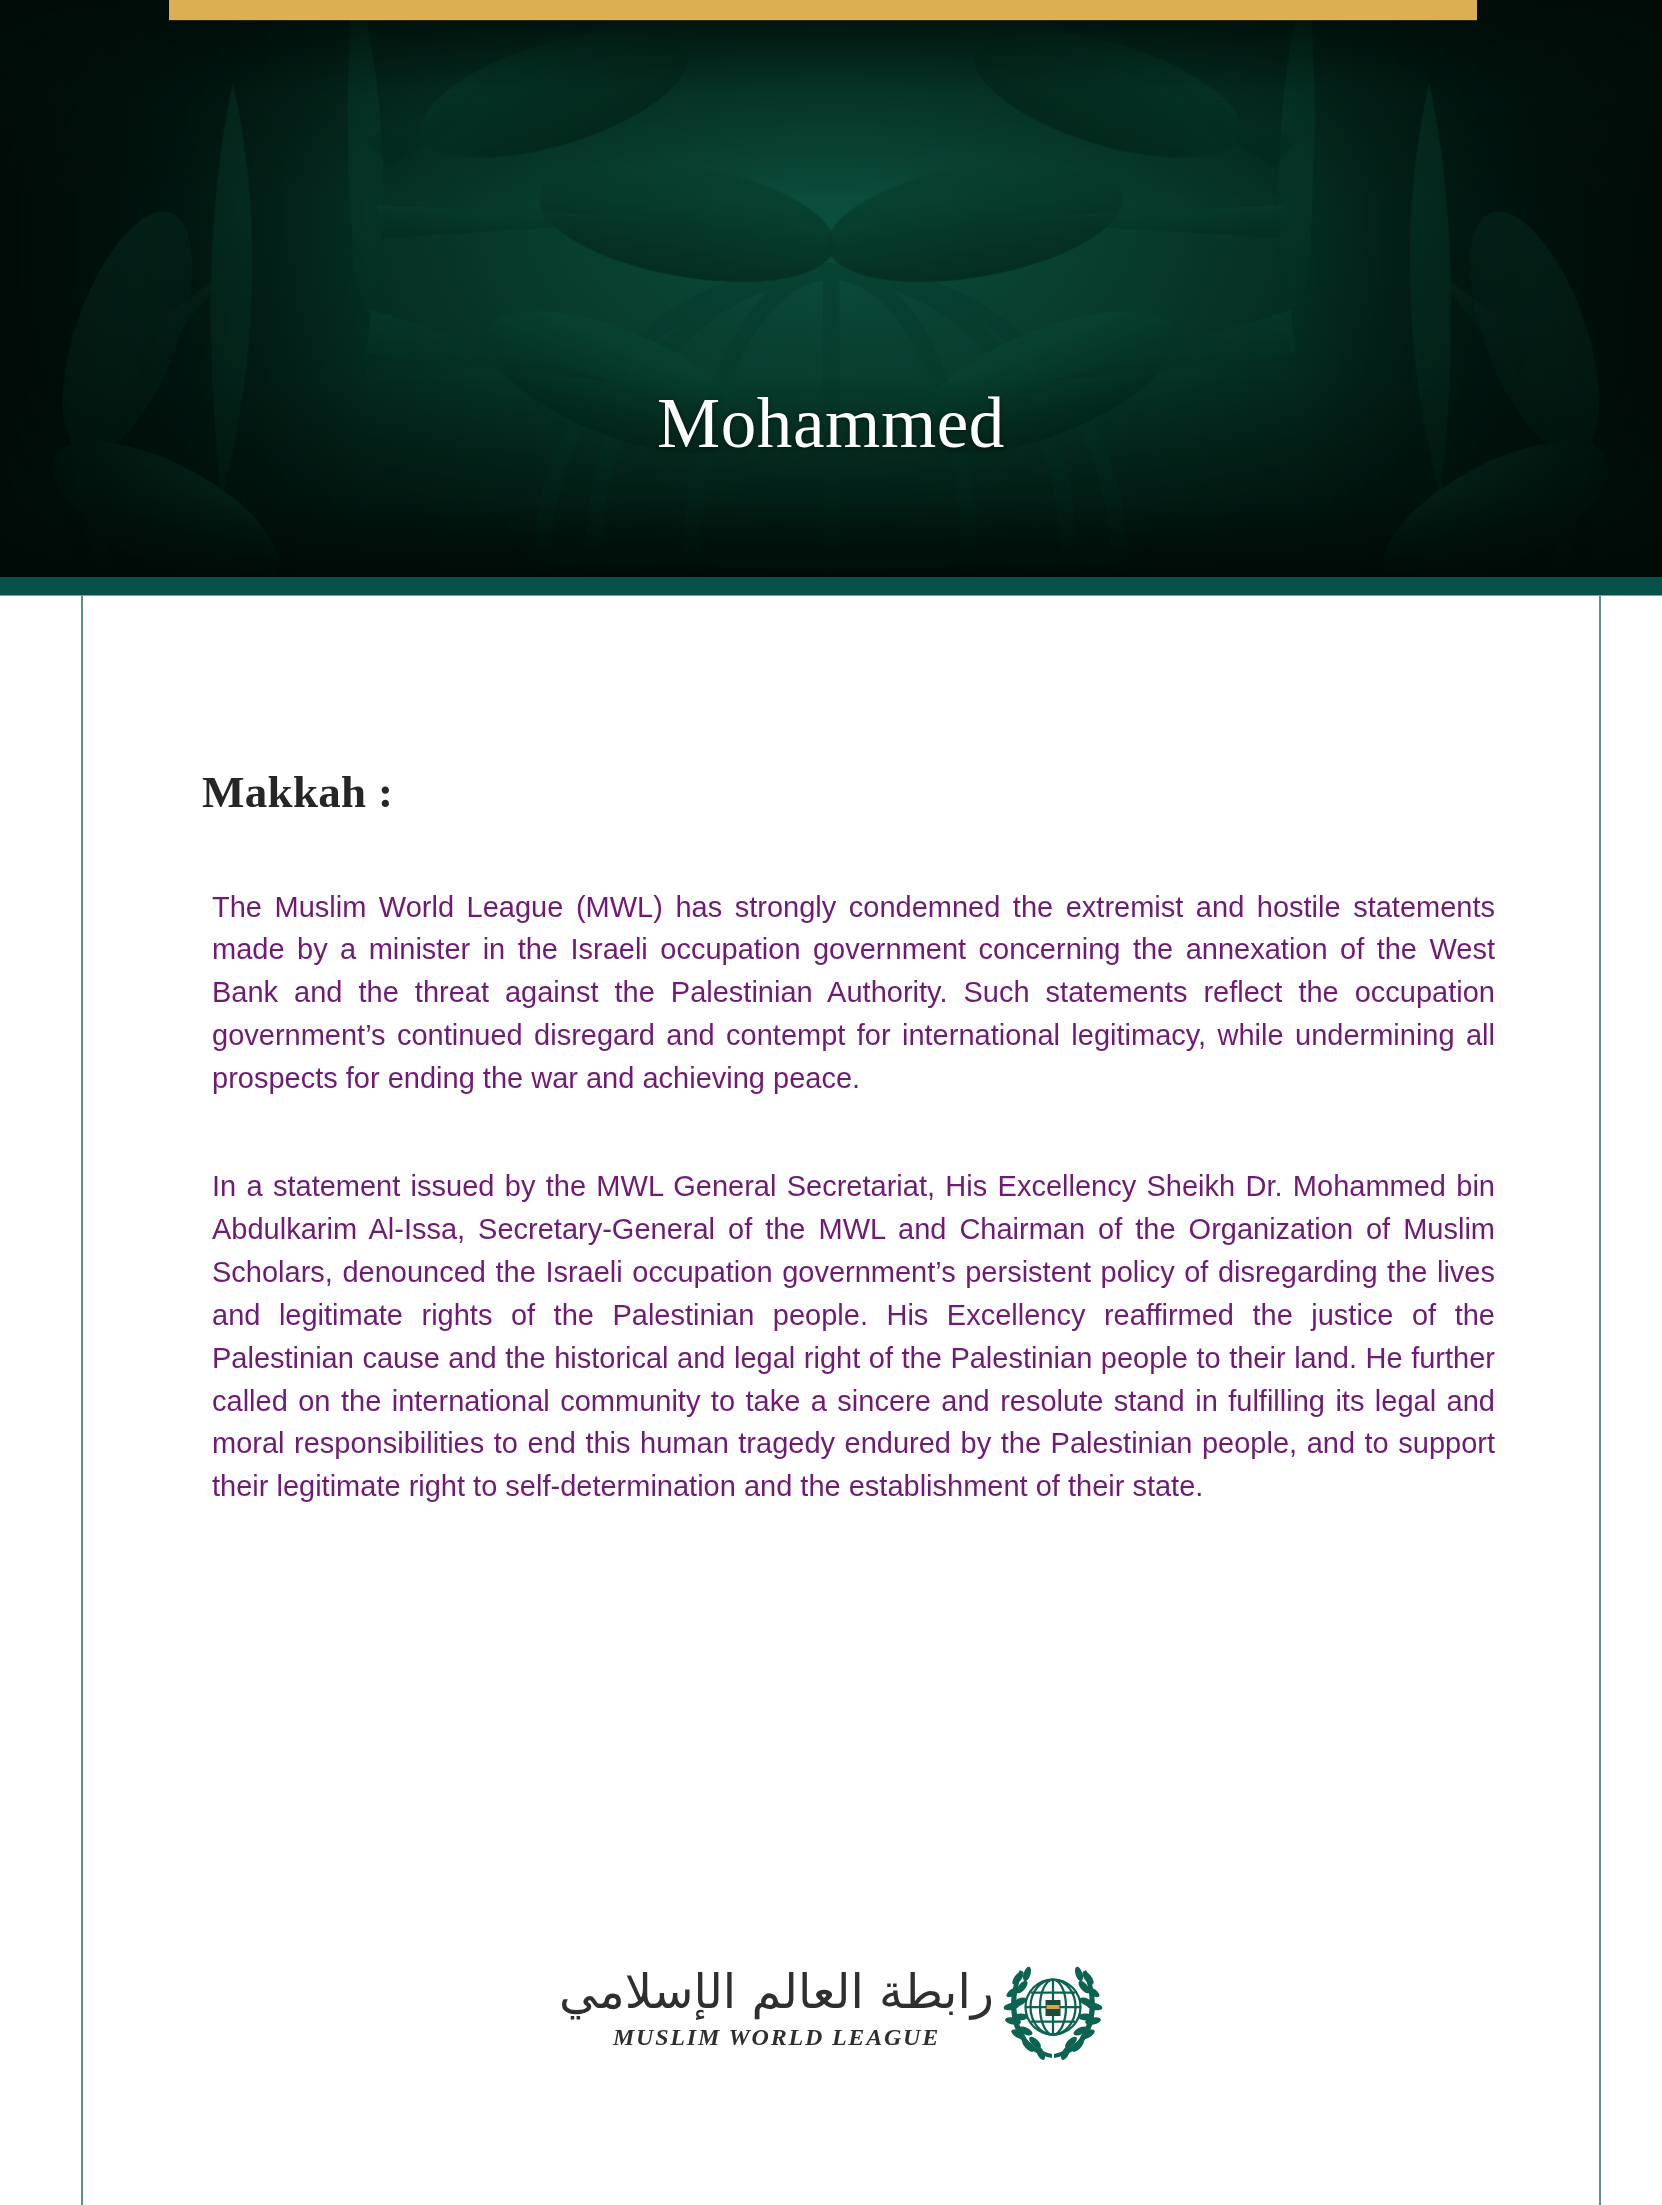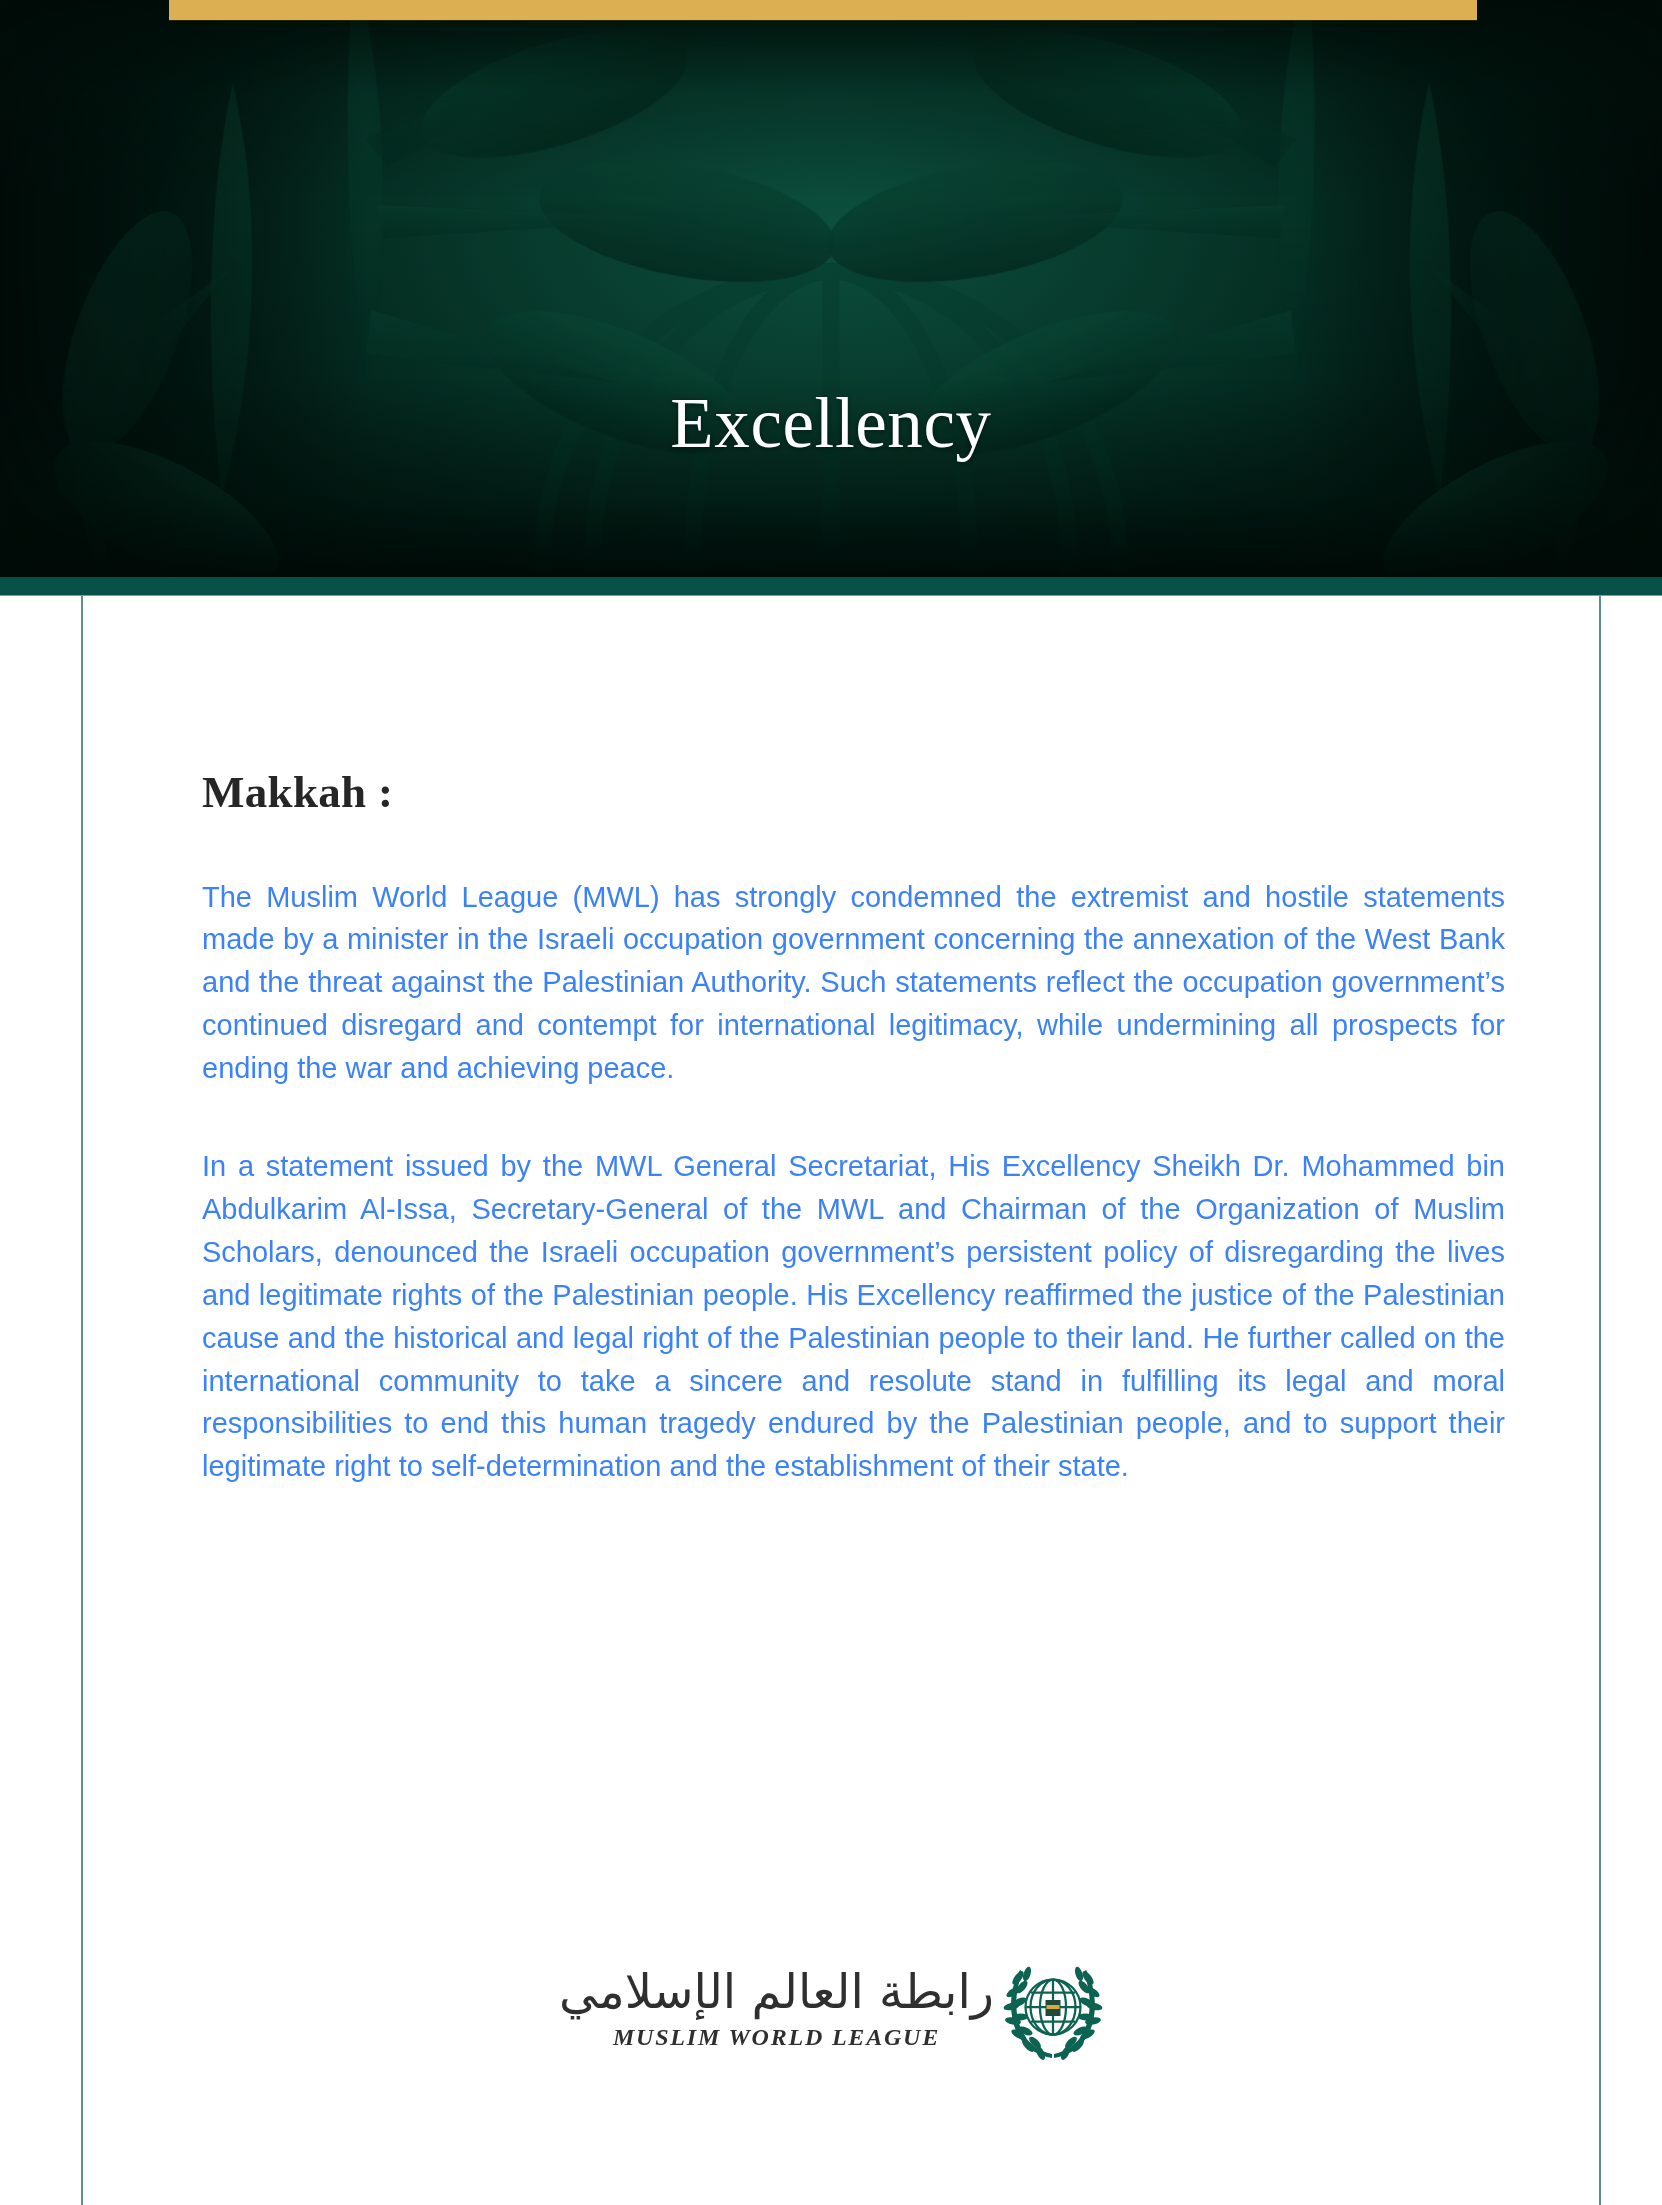--- a/index.html
+++ b/index.html
@@ -120,26 +120,26 @@
     margin: 0;
     padding-top: 172px;
     font-family: "Liberation Serif", "DejaVu Serif", serif;
     font-weight: 700;
     font-size: 45px;
     line-height: 1.1;
     color: #262626;
     letter-spacing: 0.3px;
   }
   .para {
-    margin: 0;
+    margin: 10px;
     padding-top: 51px;
     font-family: "Liberation Sans", sans-serif;
     font-size: 29px;
     line-height: 1.48;
-    color: #3b82f6;
+    color: #701a75;
     text-align: justify;
     text-justify: inter-word;
     font-stretch: condensed;
   }
   .para.first { padding-top: 58px; }
   .para.second { padding-top: 55px; }
 
   
   .logo-block {
     position: absolute;
@@ -242,21 +242,21 @@
             <path d="M120 700 C 175 880 200 1000 205 1100 C 150 980 120 840 120 700 Z" opacity="0.8"></path>
           </g>
         </g>
       </svg>
     </div>
 
     <div class="banner-vignette"></div>
 
     <div class="gold-bar"></div>
 
-    <div class="banner-title">Excellency</div>
+    <div class="banner-title">Mohammed</div>
   </div>
 
   <div class="teal-strip"></div>
   <div class="teal-strip-line"></div>
 
   <div class="rule-left"></div>
   <div class="rule-right"></div>
 
   <div class="content">
     <h2 class="city-heading">Makkah :</h2>

